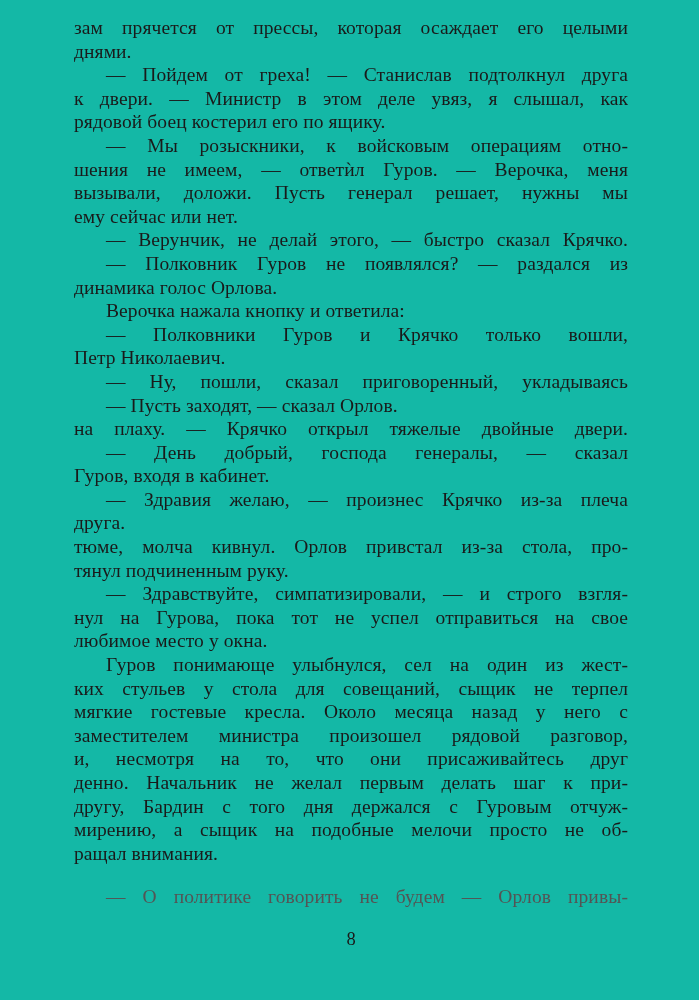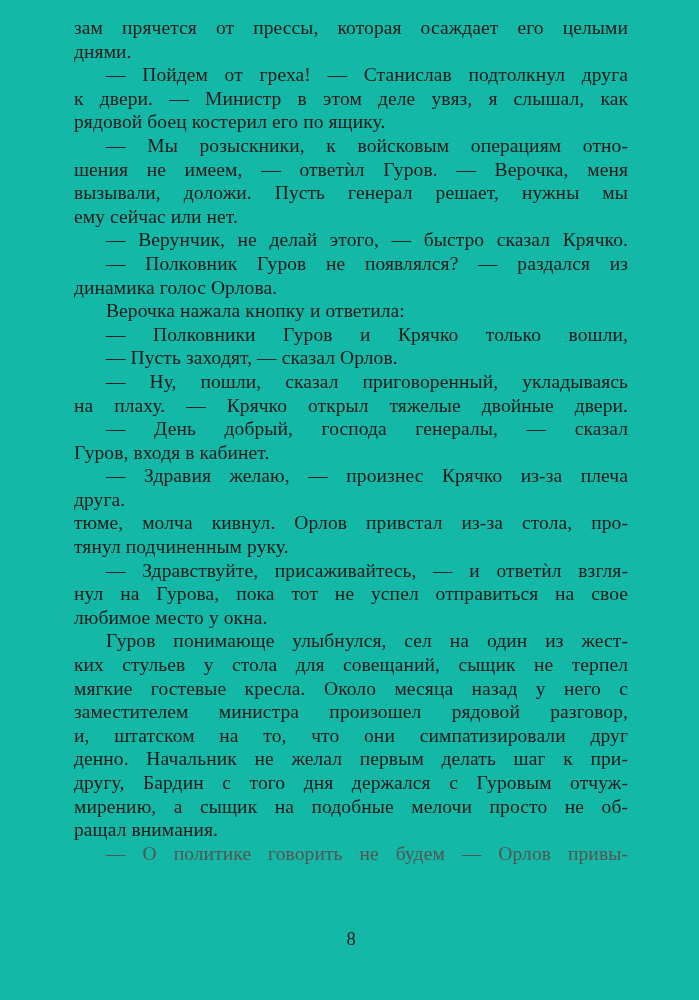--- a/index.html
+++ b/index.html
@@ -32,20 +32,21 @@
   .line.left {
     text-align: right;
     text-align-last: left;
     font-family: Liberation Serif, serif;
   }
   .line.ind {
     text-indent: 32px;
   }
   .line.faded {
     color: #545454;
+    margin-top: 20px;
   }
   .page-number {
     position: absolute;
     left: 74px;
     width: 554px;
     top: 929px;
     text-align: center;
     font-size: 18.5px;
     color: #1a1a1a;
   }
@@ -62,37 +63,38 @@
     <div class="line left">рядовой боец костерил его по ящику.</div>
     <div class="line ind">— Мы розыскники, к войсковым операциям отно-</div>
     <div class="line">шения не имеем, — ответѝл Гуров. — Верочка, меня</div>
     <div class="line">вызывали, доложи. Пусть генерал решает, нужны мы</div>
     <div class="line left">ему сейчас или нет.</div>
     <div class="line ind">— Верунчик, не делай этого, — быстро сказал Крячко.</div>
     <div class="line ind">— Полковник Гуров не появлялся? — раздался из</div>
     <div class="line left">динамика голос Орлова.</div>
     <div class="line left ind">Верочка нажала кнопку и ответила:</div>
     <div class="line ind">— Полковники Гуров и Крячко только вошли,</div>
+    <div class="line left">Петр Николаевич.</div>
+    <div class="line ind">— Ну, пошли, сказал приговоренный, укладываясь</div>
     <div class="line left ind">— Пусть заходят, — сказал Орлов.</div>
-    <div class="line ind">— Ну, пошли, сказал приговоренный, укладываясь</div>
     <div class="line">на плаху. — Крячко открыл тяжелые двойные двери.</div>
     <div class="line ind">— День добрый, господа генералы, — сказал</div>
     <div class="line left">Гуров, входя в кабинет.</div>
     <div class="line ind">— Здравия желаю, — произнес Крячко из-за плеча</div>
     <div class="line left">друга.</div>
     <div class="line">тюме, молча кивнул. Орлов привстал из-за стола, про-</div>
     <div class="line left">тянул подчиненным руку.</div>
-    <div class="line ind">— Здравствуйте, присаживайтесь, — и ответѝл взгля-</div>
+    <div class="line ind">— Здравствуйте, симпатизировали, — и строго взгля-</div>
     <div class="line">нул на Гурова, пока тот не успел отправиться на свое</div>
     <div class="line left">любимое место у окна.</div>
     <div class="line ind">Гуров понимающе улыбнулся, сел на один из жест-</div>
     <div class="line">ких стульев у стола для совещаний, сыщик не терпел</div>
     <div class="line">мягкие гостевые кресла. Около месяца назад у него с</div>
     <div class="line">заместителем министра произошел рядовой разговор,</div>
-    <div class="line">и, штатском на то, что они симпатизировали друг</div>
+    <div class="line">и, несмотря на то, что они присаживайтесь друг</div>
     <div class="line">денно. Начальник не желал первым делать шаг к при-</div>
     <div class="line">другу, Бардин с того дня держался с Гуровым отчуж-</div>
     <div class="line">мирению, а сыщик на подобные мелочи просто не об-</div>
     <div class="line left">ращал внимания.</div>
     <div class="line ind faded">— О политике говорить не будем — Орлов привы-</div>
   </div>
   <div class="page-number">8</div>
 </div>
 
 </body></html>

